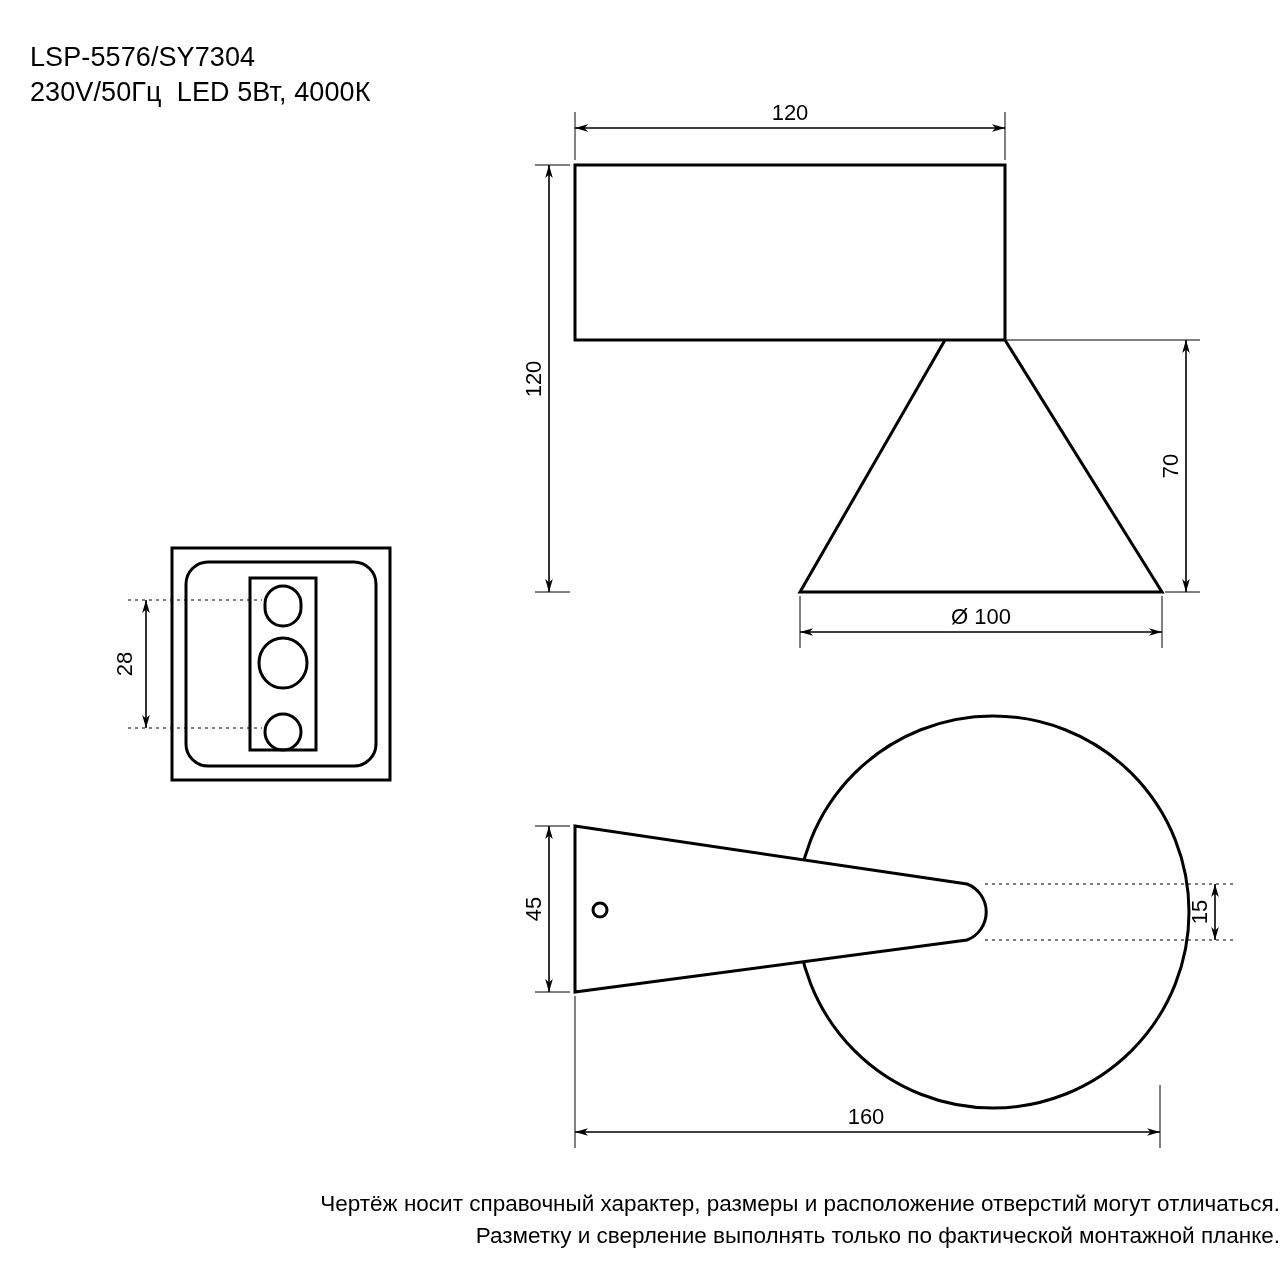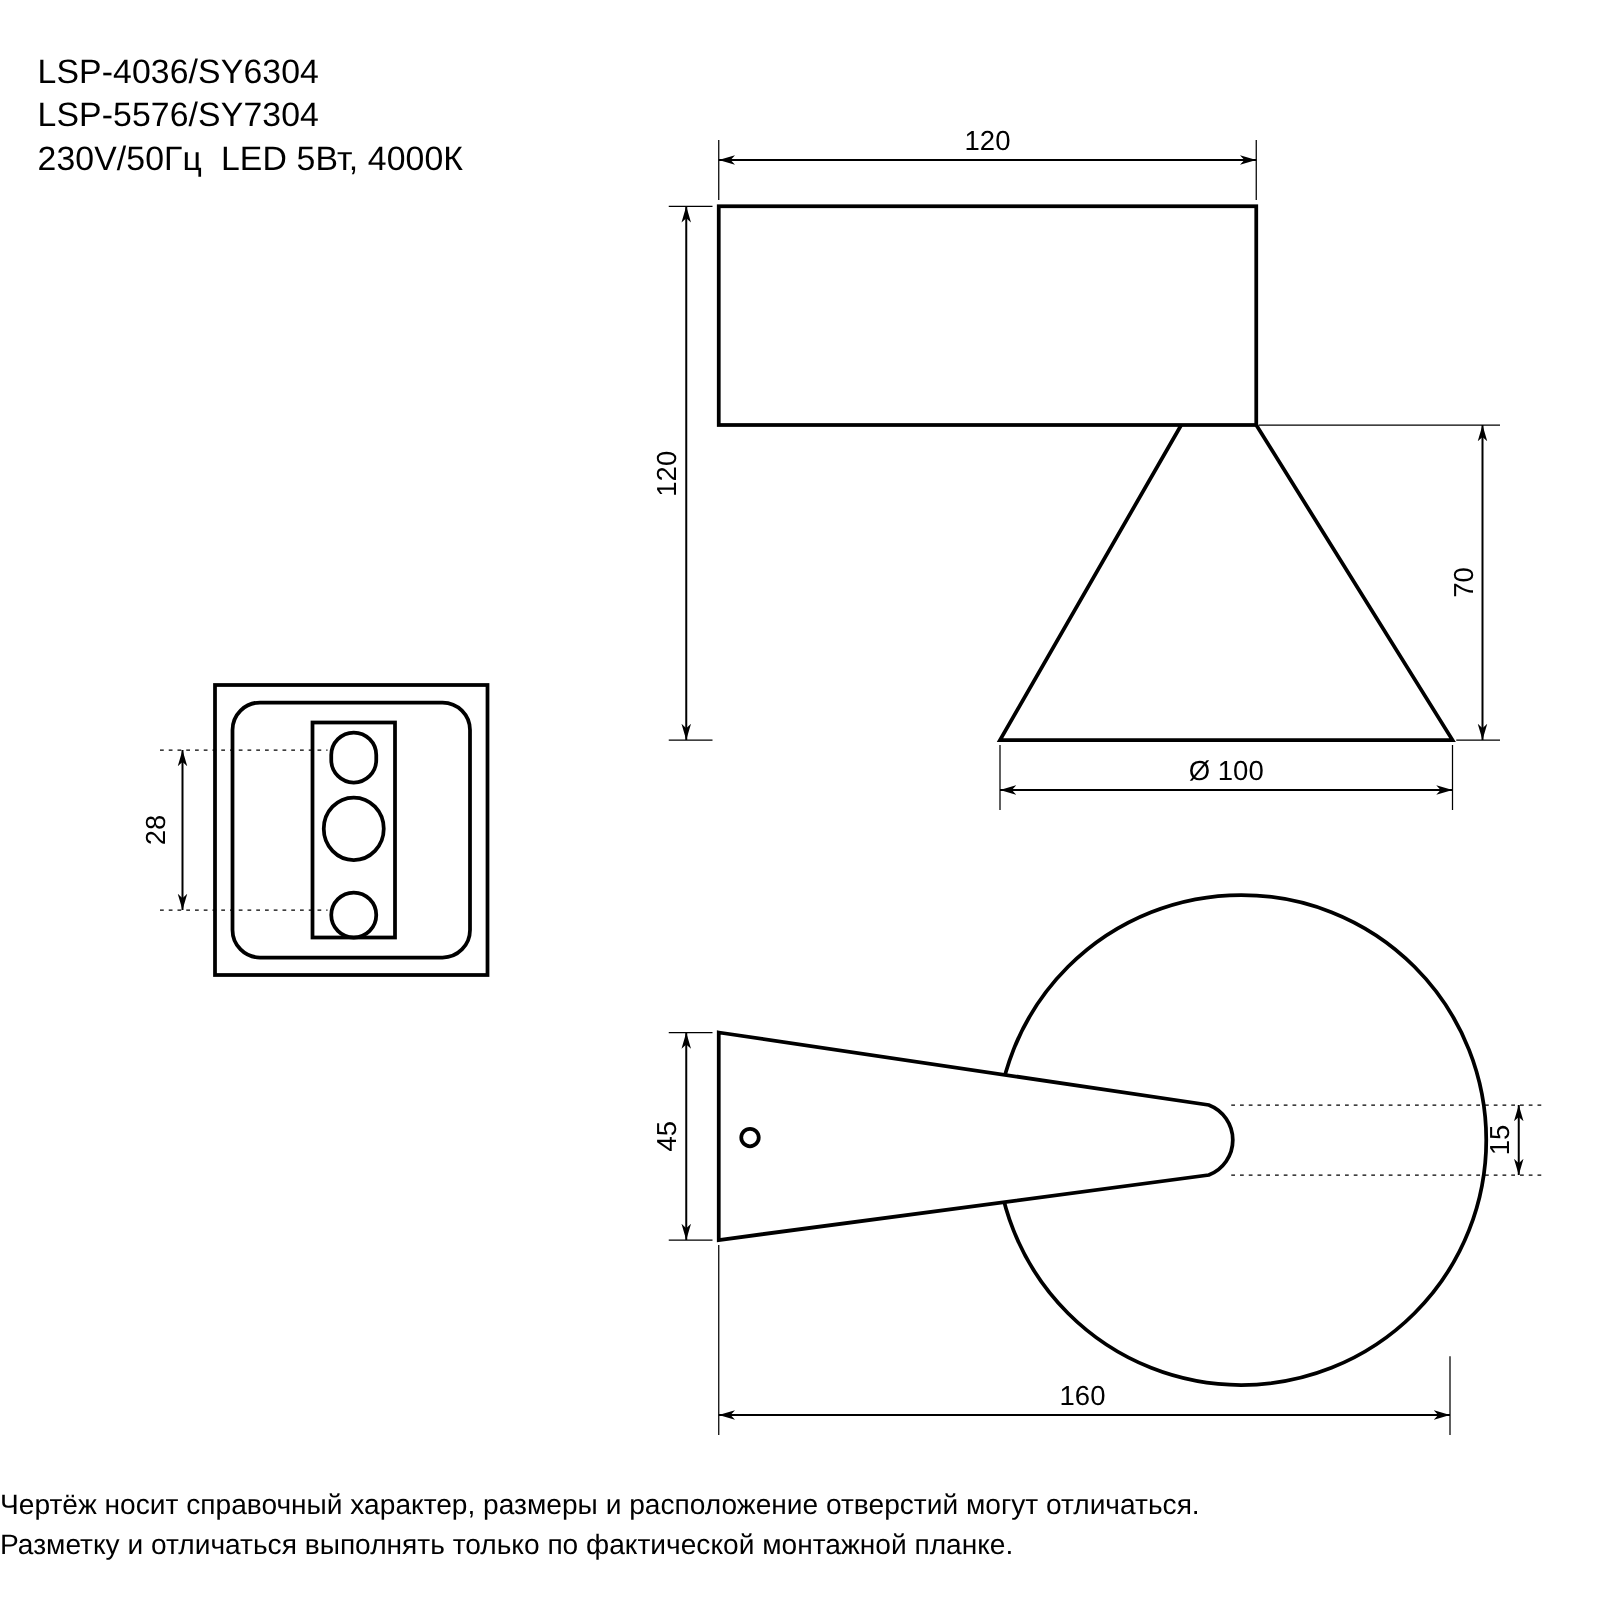--- a/index.html
+++ b/index.html
@@ -31,40 +31,39 @@
     letter-spacing: 0.1px;
   }
   .title-block div {
     white-space: pre;
   }
   .footer-block {
     position: absolute;
     left: 0;
     top: 1188px;
     width: 1280px;
-    text-align: left;
+    text-align: right;
     font-size: 22.5px;
     line-height: 1.42;
   }
   .footer-block div {
     white-space: pre;
   }
   svg text {
     font-family: "Liberation Sans", sans-serif;
     fill: #000000;
   }
   .dim-label {
     font-size: 22px;
   }
 </style>
 </head>
 <body>
 
 <div class="title-block">
-  <div>LSP-4036/SY6304</div>
   <div>LSP-5576/SY7304</div>
   <div>230V/50Гц  LED 5Вт, 4000К</div>
 </div>
 
 <svg id="sheet" viewBox="0 0 1280 1280">
 
   <g>
 
     <rect x="575" y="165" width="430" height="175" fill="none" stroke="#000" stroke-width="3"></rect>
 
@@ -145,14 +144,14 @@
   </g>
 
   <text class="dim-label" x="541" y="909" text-anchor="middle" transform="rotate(-90 541 909)">45</text>
   <text class="dim-label" x="1207" y="912" text-anchor="middle" transform="rotate(-90 1207 912)">15</text>
   <text class="dim-label" x="866" y="1124" text-anchor="middle">160</text>
 
 </svg>
 
 <div class="footer-block">
   <div>Чертёж носит справочный характер, размеры и расположение отверстий могут отличаться.</div>
-  <div>Разметку и отличаться выполнять только по фактической монтажной планке.</div>
+  <div>Разметку и сверление выполнять только по фактической монтажной планке.</div>
 </div>
 
 </body></html>

